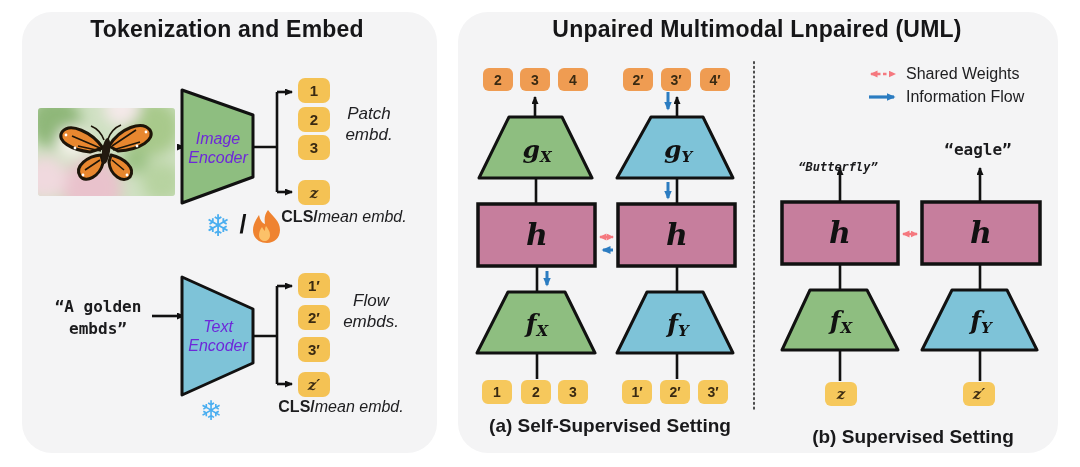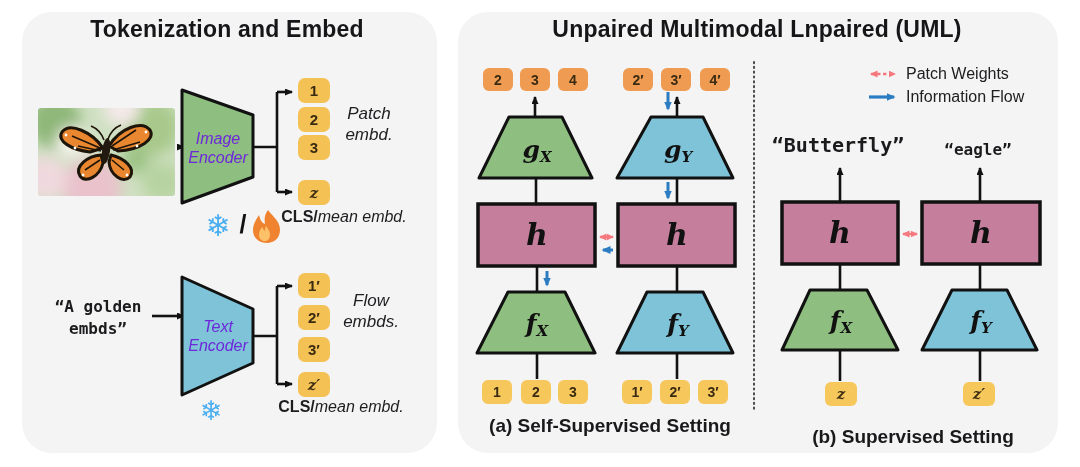--- a/index.html
+++ b/index.html
@@ -212,21 +212,21 @@
   </div>
   <div class="txt ctr cls-label" style="left:341px;top:407px;">
     <span class="up">CLS/</span><span class="it">mean embd.</span>
   </div>
   <div class="snow ctr txt" style="left:211px;top:411px;font-size:27px;">❄</div>
 
   <div class="txt ctr title" style="left:757px;top:29px;">
     <span class="b">U</span><span>npaired </span><span class="b">M</span><span>ultimodal </span><span class="b">L</span><span>npaired (UML)</span>
   </div>
 
-  <div class="txt vctr legend-label" style="left:906px;top:74px;">Patch Weights</div>
+  <div class="txt vctr legend-label" style="left:906px;top:74px;">Shared Weights</div>
   <div class="txt vctr legend-label" style="left:906px;top:97px;">Information Flow</div>
 
   <div class="token tk-orange" style="left:483px;top:68px;">2</div>
   <div class="token tk-orange" style="left:520px;top:68px;">3</div>
   <div class="token tk-orange" style="left:558px;top:68px;">4</div>
   <div class="token tk-orange" style="left:623px;top:68px;">2′</div>
   <div class="token tk-orange" style="left:661px;top:68px;">3′</div>
   <div class="token tk-orange" style="left:700px;top:68px;">4′</div>
 
   <div class="txt ctr fn-label" style="left:537px;top:150px;">
@@ -248,21 +248,21 @@
 
   <div class="token tk-yellow" style="left:482px;top:380px;">1</div>
   <div class="token tk-yellow" style="left:521px;top:380px;">2</div>
   <div class="token tk-yellow" style="left:558px;top:380px;">3</div>
   <div class="token tk-yellow" style="left:622px;top:380px;">1′</div>
   <div class="token tk-yellow" style="left:660px;top:380px;">2′</div>
   <div class="token tk-yellow" style="left:698px;top:380px;">3′</div>
 
   <div class="txt ctr caption" style="left:610px;top:426px;">(a) Self-Supervised Setting</div>
 
-  <div class="txt ctr mono" style="left:838px;top:145px;font-size:20px;">“Butterfly”</div>
+  <div class="txt ctr mono" style="left:838px;top:167px;font-size:12px;font-style:italic;">“Butterfly”</div>
   <div class="txt ctr mono" style="left:978px;top:150px;font-size:16px;">“eagle”</div>
 
   <div class="txt ctr h-label" style="left:840px;top:232px;">h</div>
   <div class="txt ctr h-label" style="left:981px;top:232px;">h</div>
 
   <div class="txt ctr fn-label" style="left:841px;top:321px;">
     <span>f</span><span class="sub">X</span>
   </div>
   <div class="txt ctr fn-label" style="left:981px;top:321px;">
     <span>f</span><span class="sub">Y</span>

